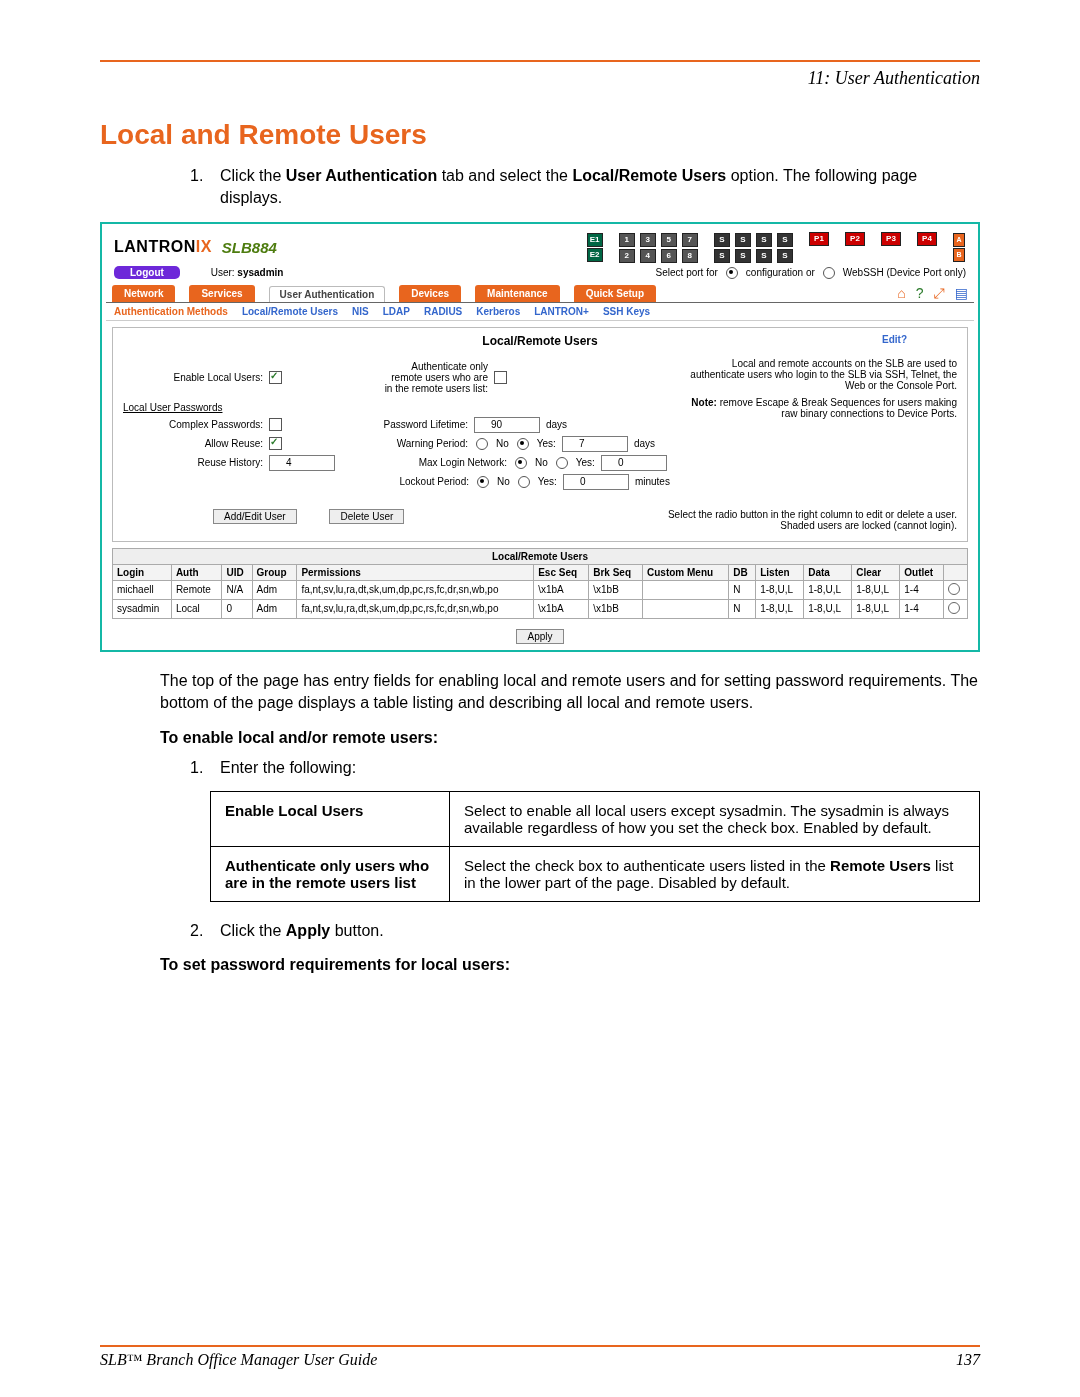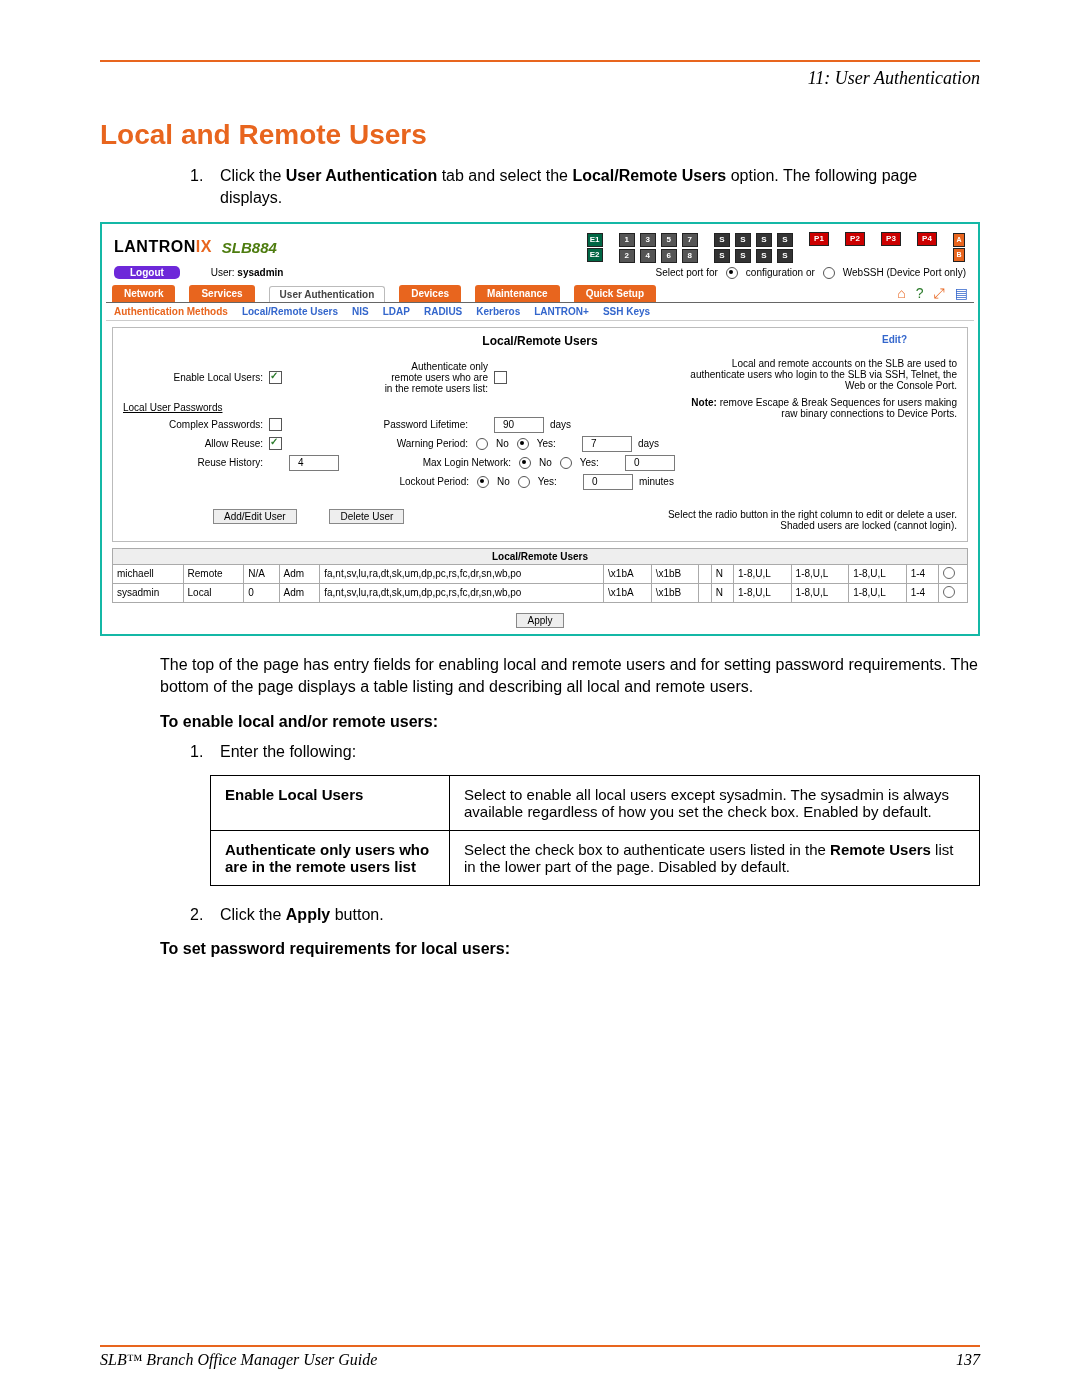--- a/index.html
+++ b/index.html
@@ -123,21 +123,21 @@
   }
   .form-area {
     display:flex; padding:4px 10px 8px 10px;
     font-size:10px; gap:6px;
   }
   .form-left { flex: 1; }
   .form-right { flex: 1; text-align:right; }
   .frow { display:flex; align-items:center; margin:3px 0; gap:6px; }
   .frow label.l { width:140px; text-align:right; display:inline-block; }
   .frow label.l2 { width:130px; text-align:right; display:inline-block; }
-  .tin { width:32px; border:1px solid #7a7a7a; font-size:10px; padding:0 8px; height:14px;margin-left:20px; }
+  .tin { width:32px; border:1px solid #7a7a7a; font-size:10px; padding:0 16px; height:14px; }
   .auth-only { width:150px; text-align:right; }
   .section-sub { text-decoration: underline; margin:8px 0 4px 0; }
   .radio { display:inline-block; width:10px;height:10px;border:1px solid #555;border-radius:50%; position:relative; vertical-align:middle; margin:0 2px;}
   .radio.sel::after{content:"";position:absolute;top:2px;left:2px;width:4px;height:4px;background:#000;border-radius:50%;}
   .cbox { display:inline-block; width:11px;height:11px;border:1px solid #555;vertical-align:middle;background:#fff;position:relative;}
   .cbox.ck::after{content:"✓";position:absolute;top:-2px;left:0;font-size:10px;color:#2a7a2a;font-weight:bold;}
   .btn-row { display:flex; justify-content:space-between; align-items:flex-start; padding:8px 10px 4px 100px; font-size:10px; }
   .dlg-btn { border:1px solid #888; background:#eee; padding:1px 10px; font-size:10px; }
   .hint-right { text-align:right; max-width:300px; }
   .users-table {
@@ -360,20 +360,36 @@
           <div>Shaded users are locked (cannot login).</div>
         </div>
       </div>
     </div>
 
     <table class="users-table">
       <tbody>
           <tr>
             <th class="title-row" colspan="14">Local/Remote Users</th>
           </tr>
+      <tr>
+        <th>Login</th>
+            <th>Auth</th>
+            <th>UID</th>
+        <th>Group</th>
+            <th>Permissions</th>
+            <th>Esc Seq</th>
+        <th>Brk Seq</th>
+            <th>Custom Menu</th>
+            <th>DB</th>
+        <th>Listen</th>
+            <th>Data</th>
+            <th>Clear</th>
+        <th>Outlet</th>
+            <th></th>
+      </tr>
       <tr>
         <td>michaell</td>
             <td>Remote</td>
             <td>N/A</td>
         <td>Adm</td>
             <td>fa,nt,sv,lu,ra,dt,sk,um,dp,pc,rs,fc,dr,sn,wb,po</td>
             <td>\x1bA</td>
         <td>\x1bB</td>
             <td></td>
             <td>N</td>

